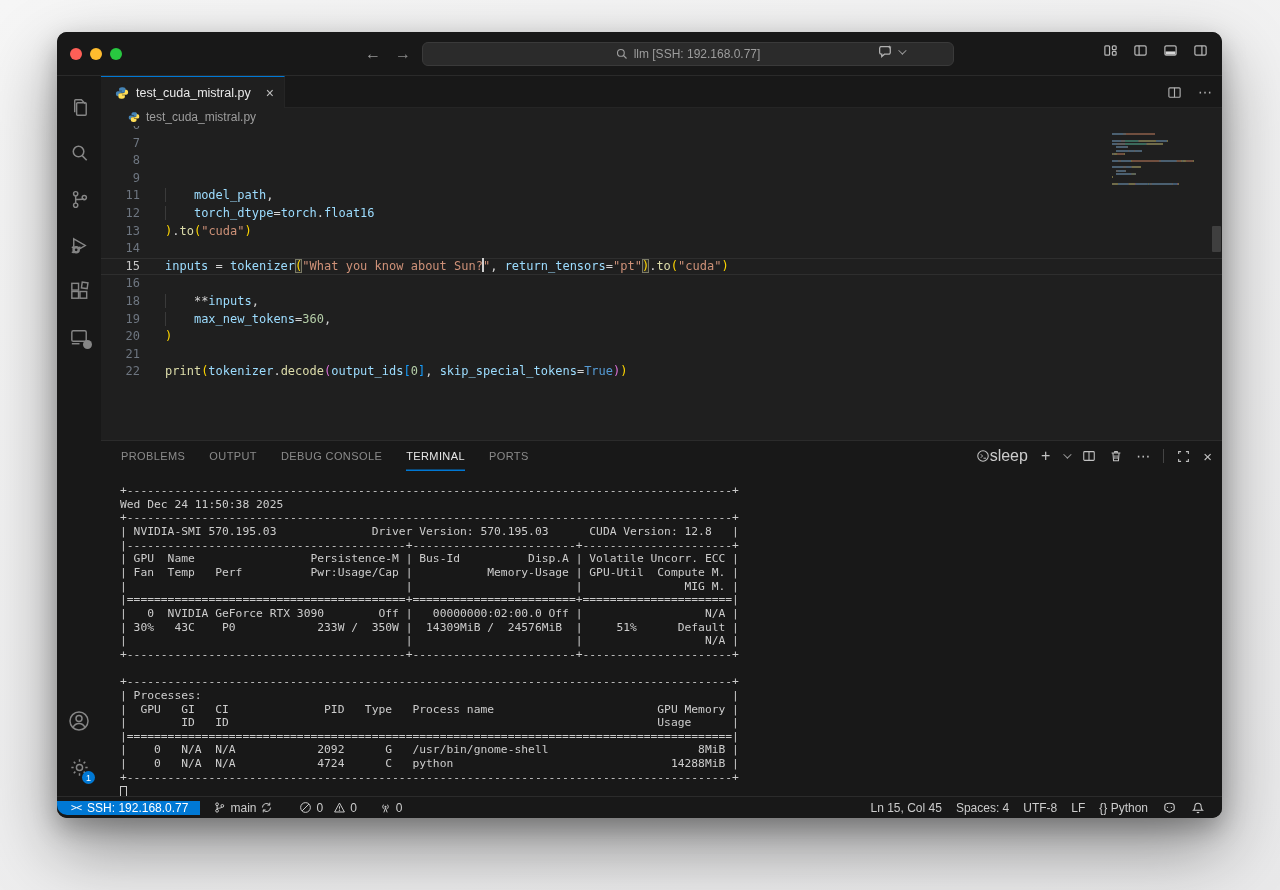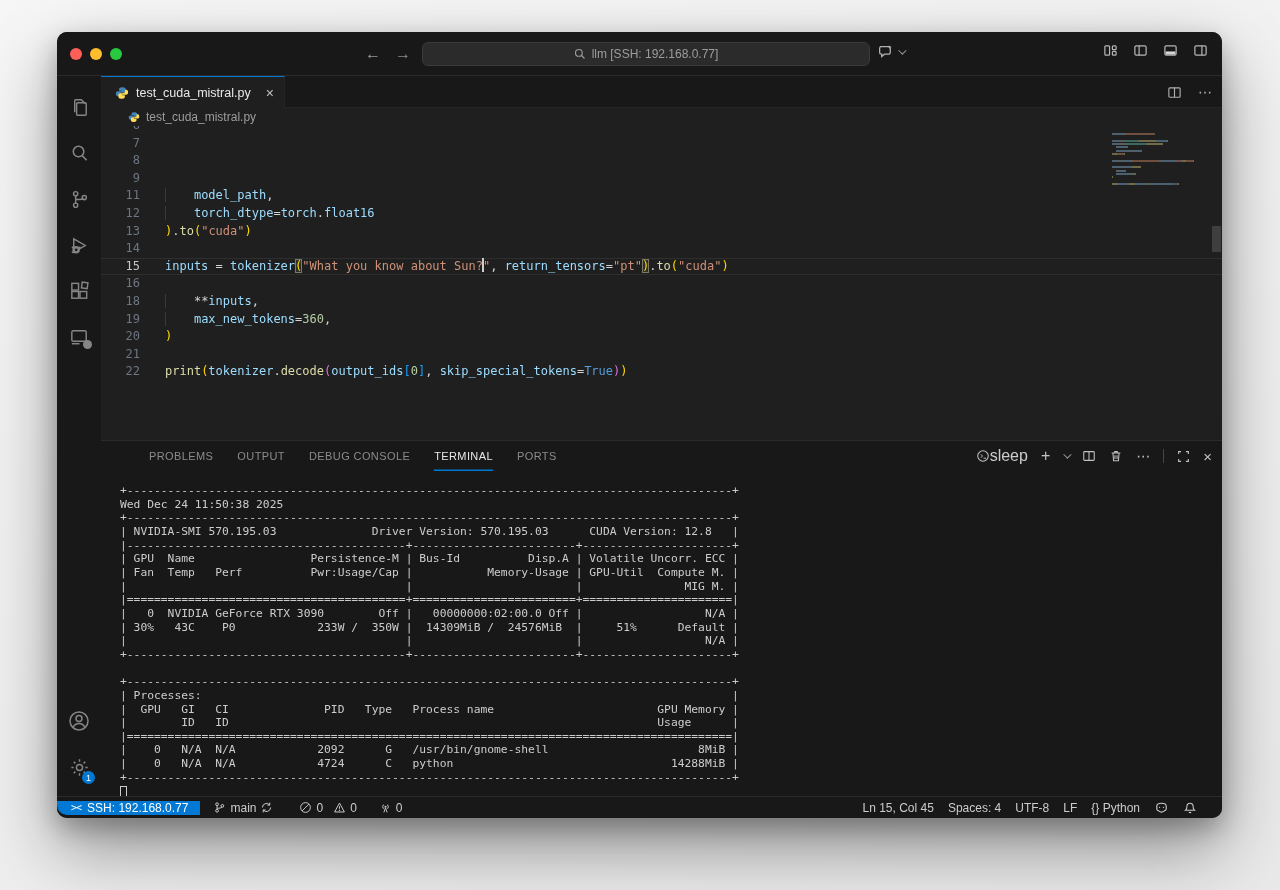--- a/index.html
+++ b/index.html
@@ -12,21 +12,21 @@
     display:flex; flex-direction:column; }
 
   
   .titlebar { position:relative; height:44px; background:#181818; flex:0 0 44px; border-bottom:1px solid #2a2a2a; }
   .traffic { position:absolute; left:13px; top:16px; display:flex; gap:8px; }
   .traffic span { width:12px; height:12px; border-radius:50%; }
   .tl-red { background:#ff5f57; } .tl-yellow { background:#febc2e; } .tl-green { background:#28c840; }
   .nav-arrows { position:absolute; left:308px; top:0; height:44px; display:flex; align-items:center; gap:14px;
     color:#9b9b9b; font-size:16px; }
   .nav-arrows .fwd { color:#8a8a8a; }
-  .command-center { position:absolute; left:365px; top:10px; width:448px; height:24px; background:#2b2b2b;
+  .command-center { position:absolute; left:365px; top:10px; width:532px; height:24px; background:#2b2b2b;
     border:1px solid #3a3a3a; border-radius:6px; display:flex; align-items:center; justify-content:center;
     color:#9d9d9d; font-size:12px; gap:6px; }
   .tb-chat { position:absolute; left:820px; top:11px; display:flex; align-items:center; gap:4px; color:#b0b0b0; }
   .layout-icons { position:absolute; right:14px; top:11px; display:flex; gap:15px; align-items:center; color:#b6b6b6; }
   .chev { display:inline-block; width:6px; height:6px; border-right:1.4px solid #9a9a9a; border-bottom:1.4px solid #9a9a9a; transform:rotate(45deg) translateY(-2px); }
 
   
   .wbody { flex:1; display:flex; min-height:0; }
   .activitybar { width:44px; background:#181818; display:flex; flex-direction:column; align-items:center; padding-top:8px; }
   .ab-item { width:44px; height:46px; display:flex; align-items:center; justify-content:center; color:#868686; position:relative; cursor:pointer; }
@@ -62,38 +62,38 @@
   .tok-bm { box-shadow:inset 0 0 0 1px #7a7a66; background:rgba(90,90,70,.25); }
   .tok-cur { display:inline-block; width:1.6px; height:14px; background:#cfcfcf; vertical-align:-2px; margin:0 -0.8px; }
   .minimap { position:absolute; right:14px; top:4px; width:96px; }
   .mini-row { height:3.3px; white-space:nowrap; overflow:hidden; }
   .mini-row i { display:inline-block; height:2px; vertical-align:top; opacity:.55; }
   .v-scrollbar { position:absolute; right:1px; top:100px; width:9px; height:26px; background:#5a5a5a; opacity:.55; border-radius:1px; }
 
   
   .panel { flex:1; background:#181818; border-top:1px solid #2b2b2b; display:flex; flex-direction:column; min-height:0; }
   .panel-header { height:30px; display:flex; align-items:center; padding:0 10px 0 20px; flex:0 0 30px; }
-  .panel-tabs { display:flex; gap:24px;margin-left:28px; }
+  .panel-tabs { display:flex; gap:24px; }
   .panel-tab { font-size:11px; letter-spacing:.4px; color:#8b8b8b; height:30px; display:flex; align-items:center; cursor:pointer; }
   .panel-tab.active { color:#e7e7e7; box-shadow:inset 0 -1.5px 0 #0078d4; }
   .panel-actions { margin-left:auto; display:flex; align-items:center; gap:13px; color:#c2c2c2; }
   .panel-actions .sep { width:1px; height:14px; background:#444; }
   .term-name { display:flex; align-items:center; font-size:16px; color:#cccccc; }
   .terminal { flex:1; overflow:hidden; padding:13px 0 0 19px; }
   .terminal pre { font-family:"DejaVu Sans Mono",monospace; font-size:11.3px; line-height:13.65px; color:#cccccc; }
   .term-cursor { display:inline-block; width:7px; height:12px; border:1px solid #cccccc; margin-top:1px; }
 
   
   .statusbar { height:22px; flex:0 0 22px; background:#181818; border-top:1px solid #2b2b2b;
     display:flex; align-items:center; color:#cccccc; font-size:12px; }
   .sb-remote { height:100%; background:#0078d4; color:#ffffff; display:flex; align-items:center; gap:6px;
     padding:0 12px 0 14px; border-bottom-left-radius:10px; font-size:12px; }
   .sb-item { display:flex; align-items:flex-start; gap:4px; padding:0 7px; height:100%; }
   .sb-left { display:flex; align-items:center; }
-  .sb-right { margin-left:auto; display:flex; align-items:center; padding-right:18px; }
+  .sb-right { margin-left:auto; display:flex; align-items:center; padding-right:10px; }
   .remote-glyph { font-family:"DejaVu Sans Mono",monospace; font-size:10px; letter-spacing:-1px; transform:translateY(-0.5px); }
   svg.ic { display:block; }
 </style>
 </head>
 <body>
 
 <div class="window">
 
   <div class="titlebar">
     <div class="traffic">

